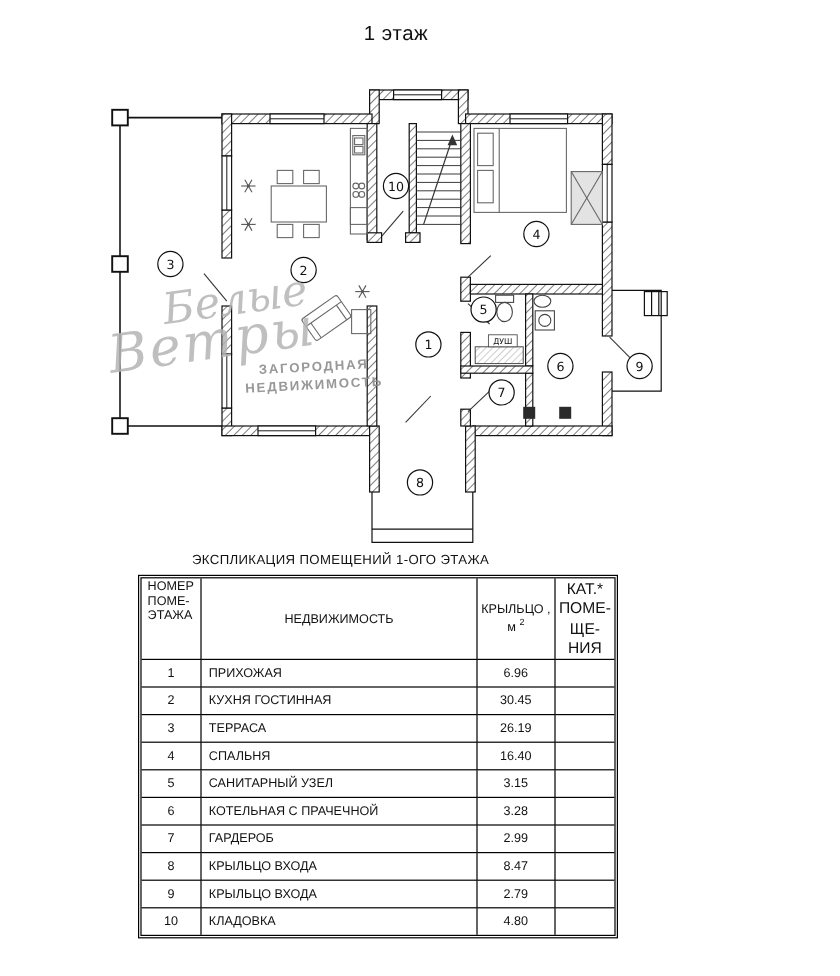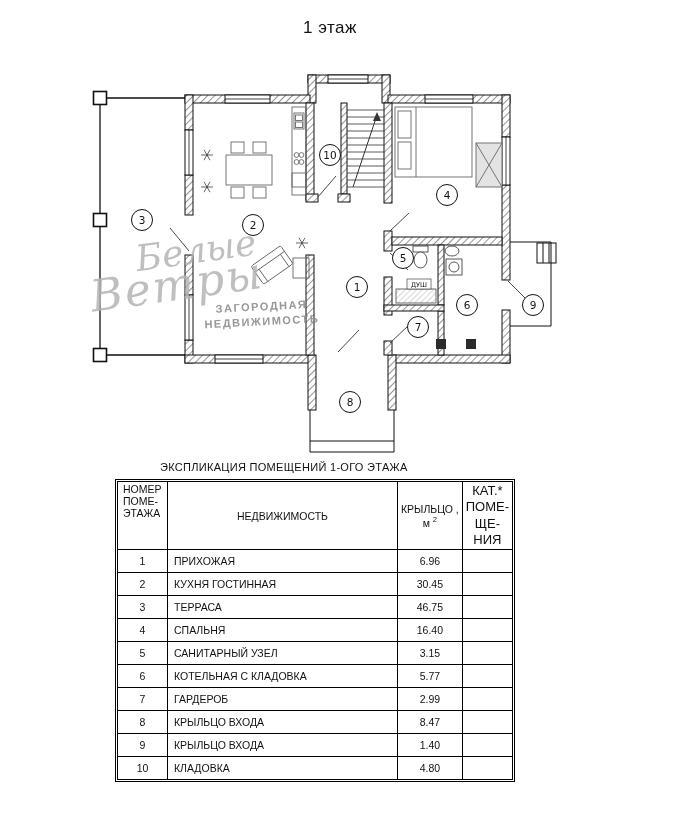--- a/index.html
+++ b/index.html
@@ -339,57 +339,57 @@
       </tr>
       <tr>
         <td class="c">2</td>
         <td class="name">КУХНЯ ГОСТИННАЯ</td>
         <td class="c">30.45</td>
         <td class="c"></td>
       </tr>
       <tr>
         <td class="c">3</td>
         <td class="name">ТЕРРАСА</td>
-        <td class="c">46.75</td>
+        <td class="c">26.19</td>
         <td class="c"></td>
       </tr>
       <tr>
         <td class="c">4</td>
         <td class="name">СПАЛЬНЯ</td>
         <td class="c">16.40</td>
         <td class="c"></td>
       </tr>
       <tr>
         <td class="c">5</td>
         <td class="name">САНИТАРНЫЙ УЗЕЛ</td>
         <td class="c">3.15</td>
         <td class="c"></td>
       </tr>
       <tr>
         <td class="c">6</td>
-        <td class="name">КОТЕЛЬНАЯ С КЛАДОВКА</td>
-        <td class="c">5.77</td>
+        <td class="name">КОТЕЛЬНАЯ С ПРАЧЕЧНОЙ</td>
+        <td class="c">3.28</td>
         <td class="c"></td>
       </tr>
       <tr>
         <td class="c">7</td>
         <td class="name">ГАРДЕРОБ</td>
         <td class="c">2.99</td>
         <td class="c"></td>
       </tr>
       <tr>
         <td class="c">8</td>
         <td class="name">КРЫЛЬЦО ВХОДА</td>
         <td class="c">8.47</td>
         <td class="c"></td>
       </tr>
       <tr>
         <td class="c">9</td>
         <td class="name">КРЫЛЬЦО ВХОДА</td>
-        <td class="c">1.40</td>
+        <td class="c">2.79</td>
         <td class="c"></td>
       </tr>
       <tr>
         <td class="c">10</td>
         <td class="name">КЛАДОВКА</td>
         <td class="c">4.80</td>
         <td class="c"></td>
       </tr>
     </tbody>
   </table>

